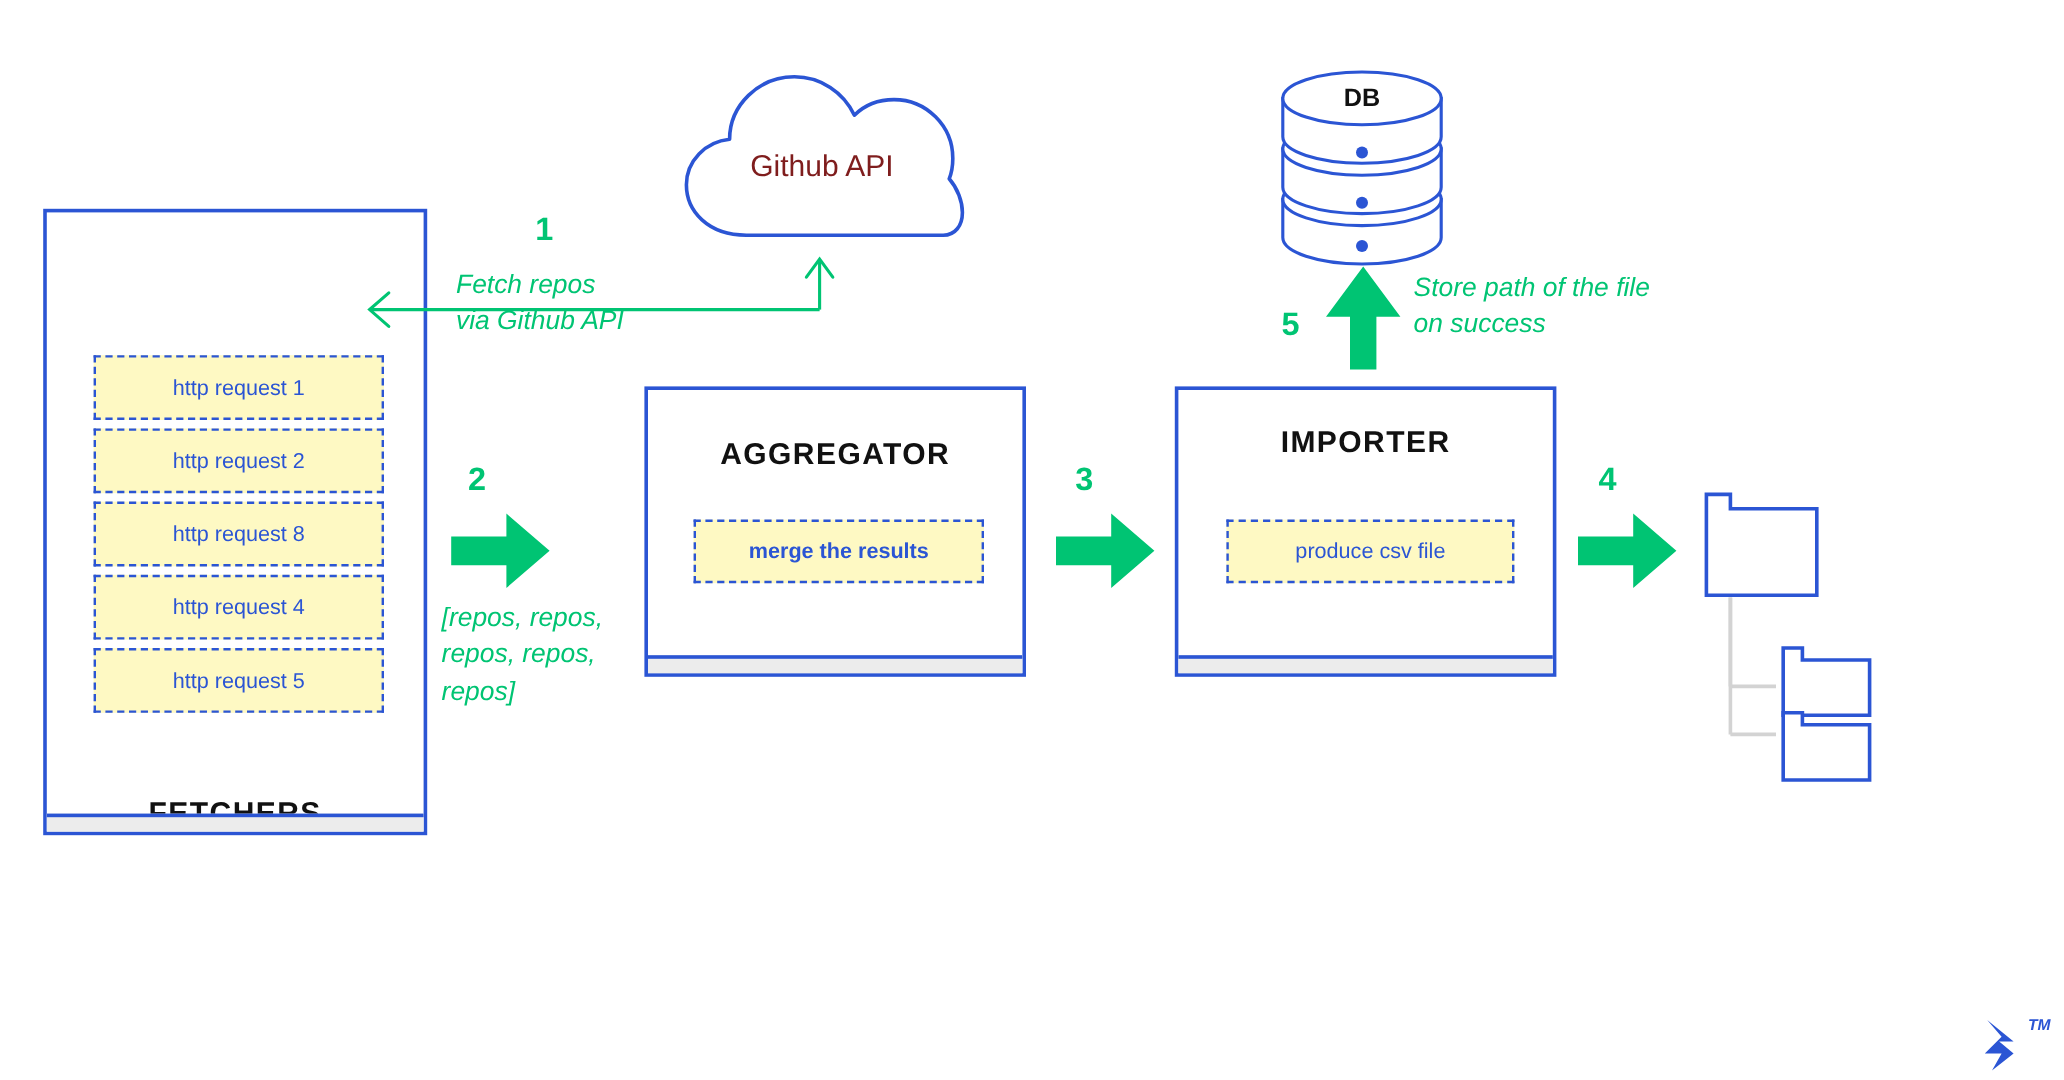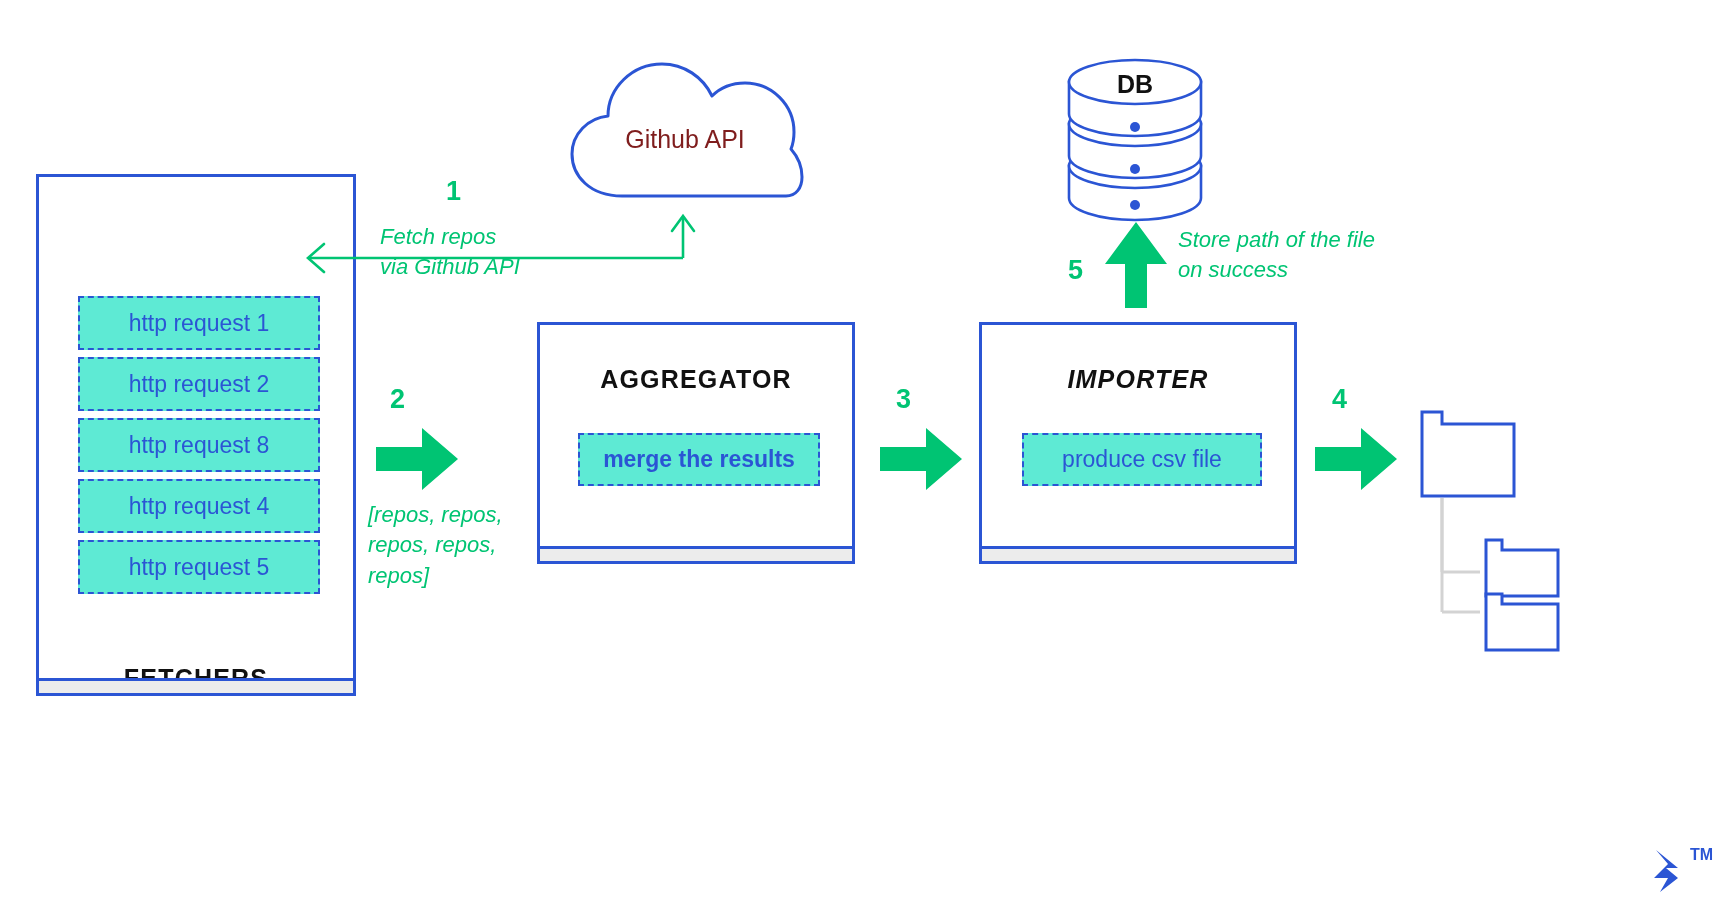--- a/index.html
+++ b/index.html
@@ -35,26 +35,26 @@
     position:absolute;
     left:0;right:0;bottom:0;
     height:15px;
     background:#ececec;
     border-top:3px solid #2b55d4;
     box-sizing:border-box;
   }
   .dashed-item{
     border:2px dashed #2b55d4;
     color:#2b55d4;
-    font-size:23px;
+    font-size:18px;
     display:flex;
     align-items:center;
     justify-content:center;
     box-sizing:border-box;
-    background:#5eead4;
+    background:#fef9c3;
     white-space:nowrap;
   }
 
   
   #fetchers-box{left:36px;top:174px;width:320px;height:522px;justify-content:flex-end;}
   #fetchers-title{margin-top:46px;}
   .fetch-list{
     position:absolute;
     left:39px;top:119px;
     width:242px;
@@ -64,21 +64,21 @@
 
   
   #aggregator-box{left:537px;top:322px;width:318px;height:242px;}
   #aggregator-title{margin-top:40px;}
   #aggregator-step{
     position:absolute;left:38px;top:108px;width:242px;height:53px;font-weight:bold;
   }
 
   
   #importer-box{left:979px;top:322px;width:318px;height:242px;}
-  #importer-title{margin-top:40px;font-style:italic;}
+  #importer-title{margin-top:30px;}
   #importer-step{
     position:absolute;left:40px;top:108px;width:240px;height:53px;
   }
 
   
   .step-num{
     position:absolute;
     color:#00c473;
     font-size:27px;
     font-weight:700;
@@ -94,30 +94,31 @@
   .cloud-label{
     position:absolute;
     color:#7f1d1d;
     font-size:25px;
     text-align:center;
     white-space:nowrap;
   }
   .db-label{
     position:absolute;
     color:#111111;
-    font-size:25px;
+    font-size:21px;
     font-weight:600;
     text-align:center;
     white-space:nowrap;
   }
   .tm-mark{
     position:absolute;
     color:#2b55d4;
-    font-size:16px;
+    font-size:13px;
     font-weight:700;
+    font-style:italic;
   }
   svg{display:block;overflow:visible;}
 </style>
 </head>
 <body>
 
 <div class="stage">
 
   <div class="svc-box" id="fetchers-box">
     <div class="svc-title" id="fetchers-title">FETCHERS</div>

